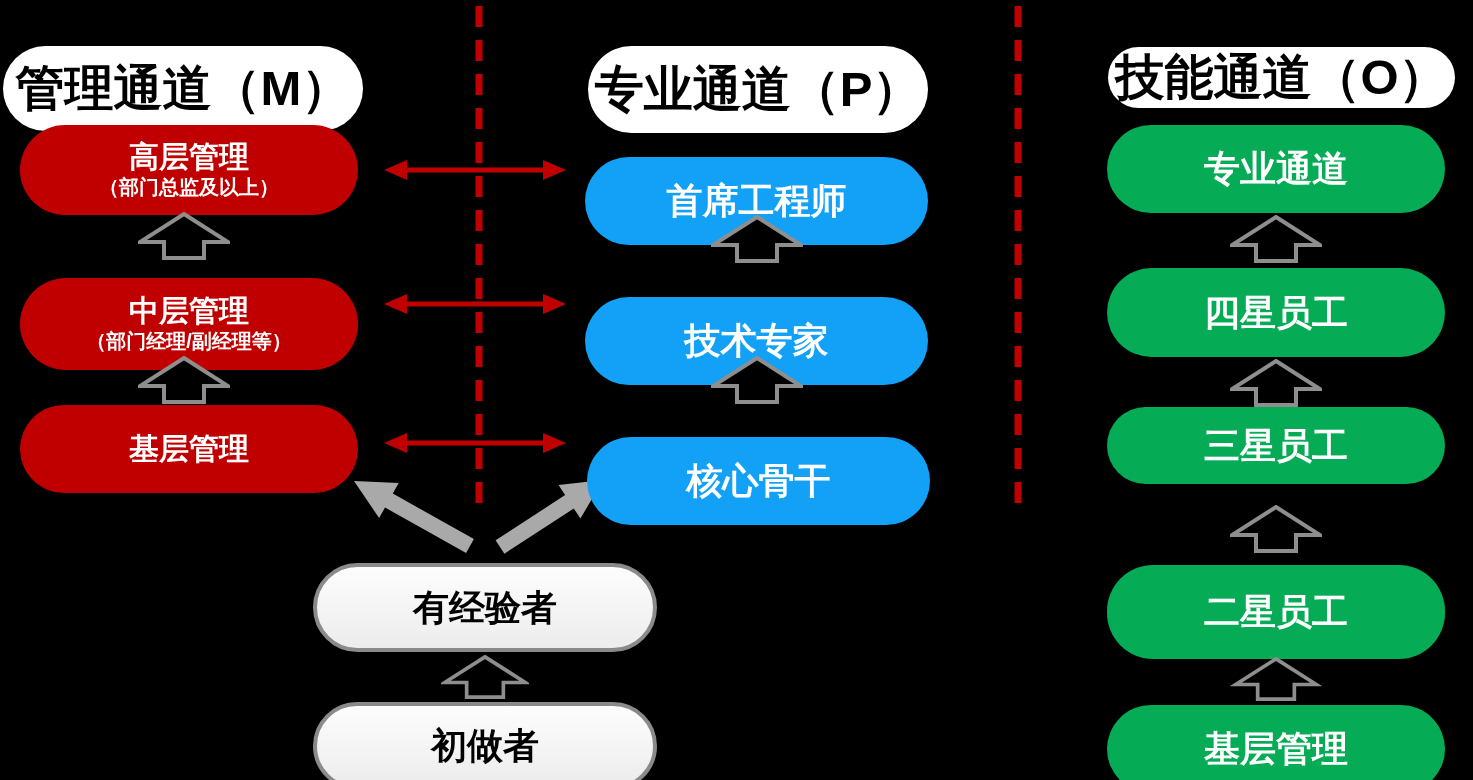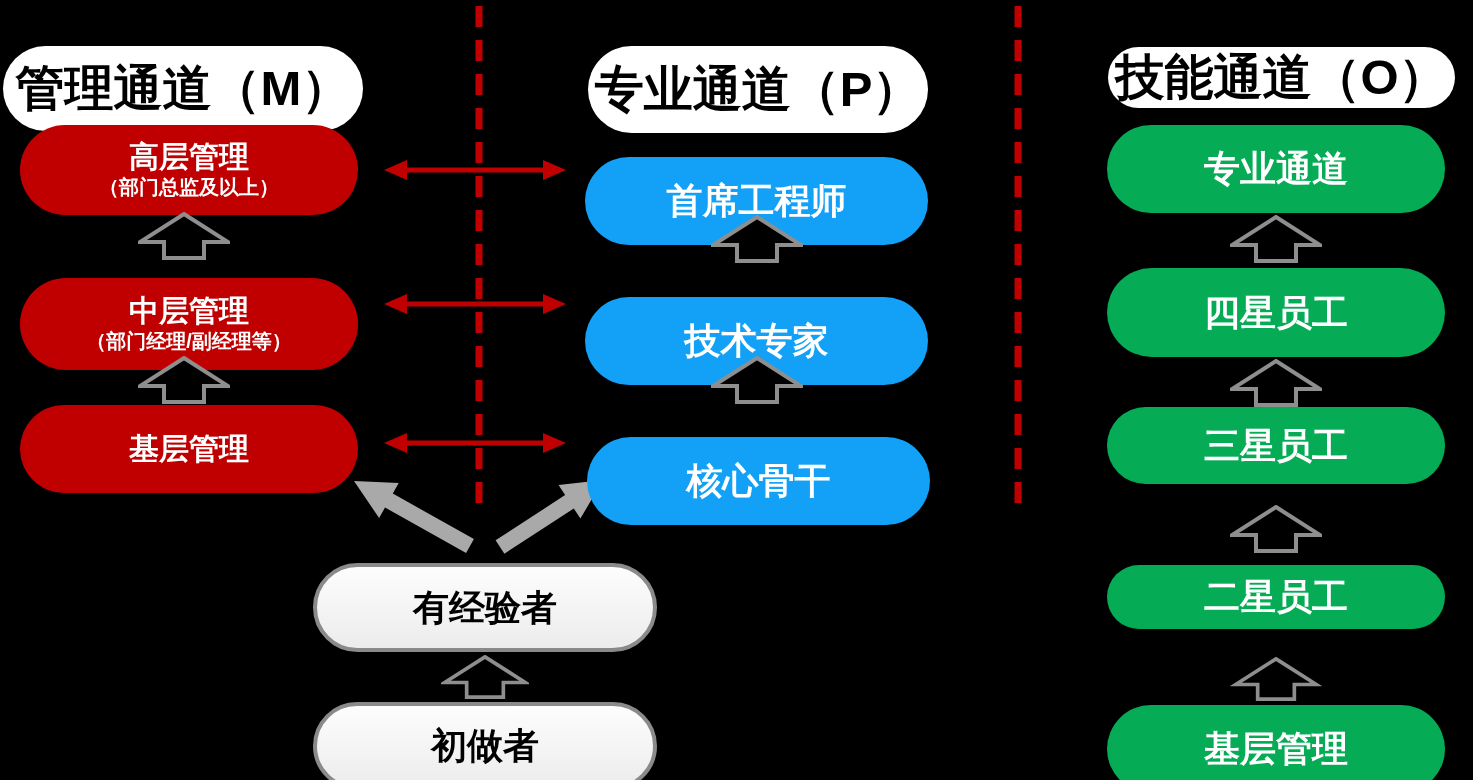--- a/index.html
+++ b/index.html
@@ -132,21 +132,21 @@
 
   <div class="box green" style="left:1107px; top:125px; width:338px; height:88px">
     <div class="t-big">专业通道</div>
   </div>
   <div class="box green" style="left:1107px; top:268px; width:338px; height:89px">
     <div class="t-big">四星员工</div>
   </div>
   <div class="box green" style="left:1107px; top:407px; width:338px; height:77px">
     <div class="t-big">三星员工</div>
   </div>
-  <div class="box green" style="left:1107px; top:565px; width:338px; height:64px">
+  <div class="box green" style="left:1107px; top:565px; width:338px; height:94px">
     <div class="t-big">二星员工</div>
   </div>
   <div class="box green" style="left:1107px; top:705px; width:338px; height:88px">
     <div class="t-big">基层管理</div>
   </div>
 
   <div class="box entry" style="left:313px; top:563px; width:336px; height:81px">
     <div class="t-big">有经验者</div>
   </div>
   <div class="box entry" style="left:313px; top:702px; width:336px; height:80px">

